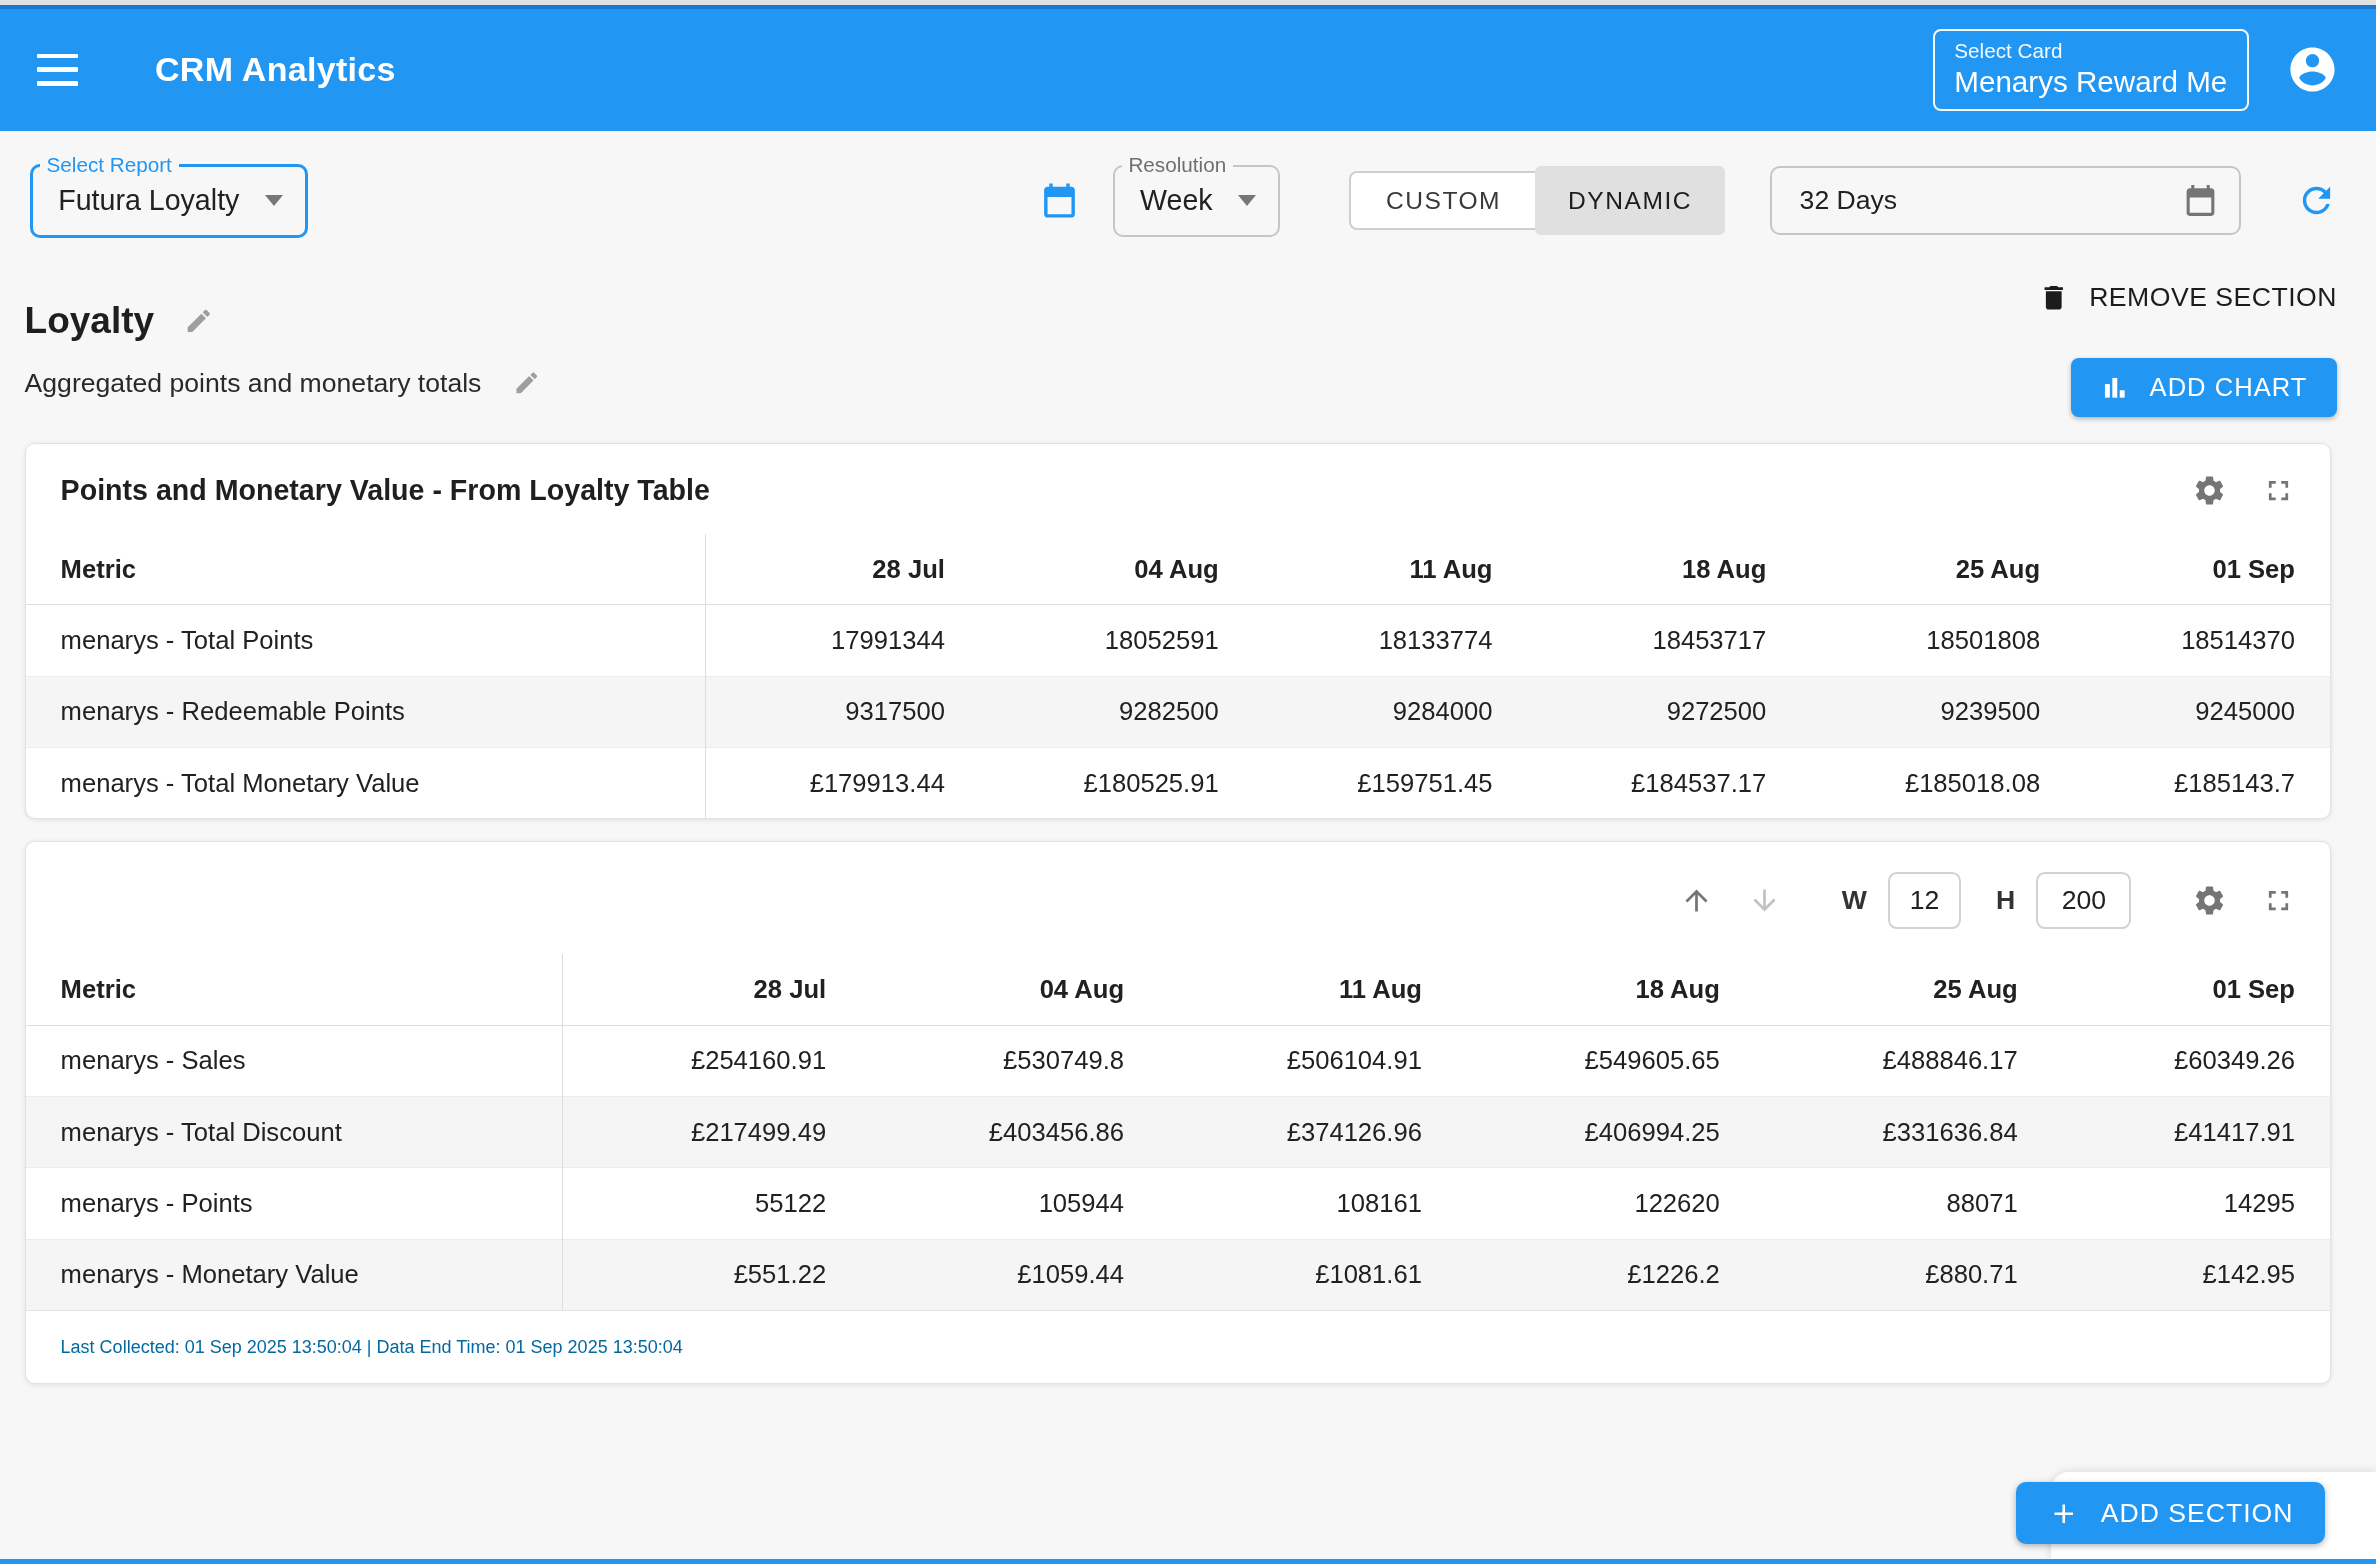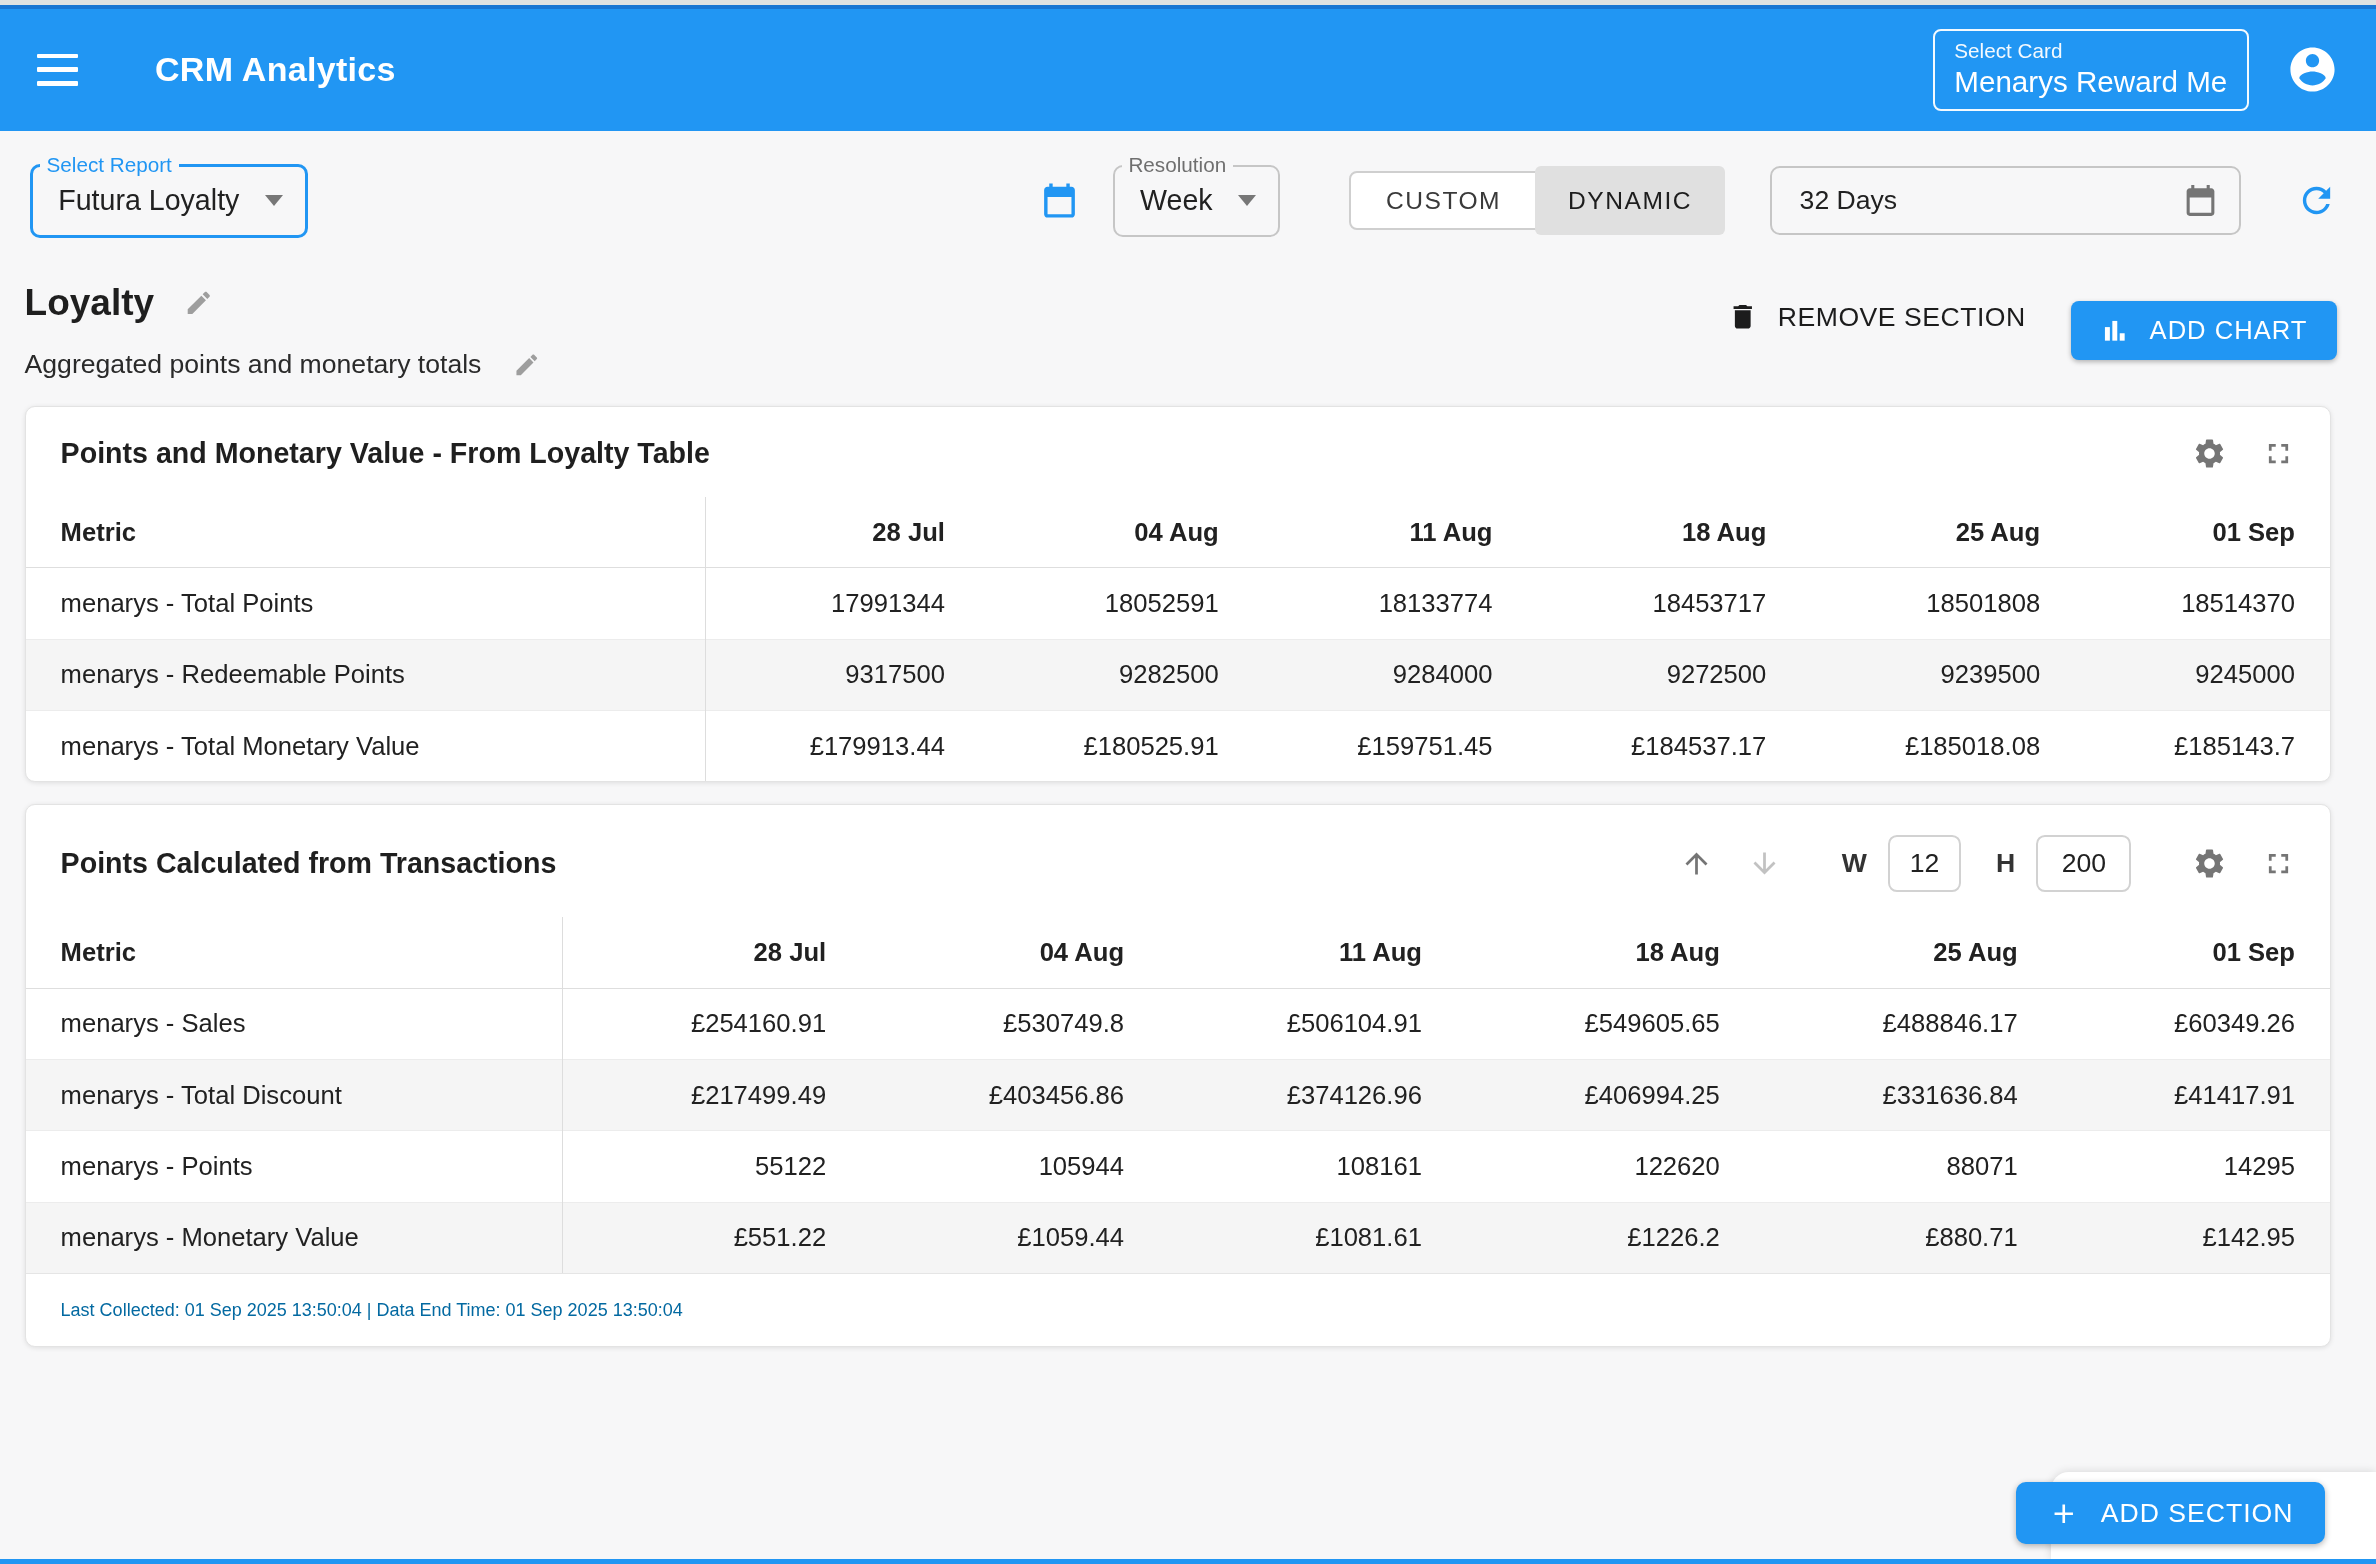--- a/index.html
+++ b/index.html
@@ -62,21 +62,21 @@
   .range-field input { border: none; outline: none; background: transparent; flex: 1; font-family: inherit; font-size: 26.6px; color: #212121; }
   .icon-plain-btn { background: none; border: none; cursor: pointer; display: flex; align-items: center; }
 
   
   .section-head { display: flex; align-items: center; padding: 21.7px 39px 25.6px 24.6px; }
   .section-titles { display: flex; flex-direction: column; gap: 25.6px; }
   .section-title-row { display: flex; align-items: center; gap: 29.6px; }
   .section-title { font-size: 37px; font-weight: 700; color: #1f1f1f; }
   .section-sub-row { display: flex; align-items: center; gap: 31.5px; }
   .section-subtitle { font-size: 26.6px; color: #2a2a2a; }
-  .section-actions { margin-left: auto; display: flex; align-items: flex-start; gap: 45px; }
+  .section-actions { margin-left: auto; display: flex; align-items: flex-end; gap: 45px; flex-direction: column; }
   .text-btn { display: flex; align-items: center; gap: 19.7px; background: none; border: none; cursor: pointer;
     font-family: inherit; font-size: 26.6px; font-weight: 500; letter-spacing: 0.5px; color: #1c1c1c; }
   .primary-btn {
     display: flex; align-items: center; gap: 19.7px; background: #2196f3; color: #fff; border: none; cursor: pointer;
     font-family: inherit; font-size: 25.6px; font-weight: 500; letter-spacing: 1px;
     height: 59px; padding: 0 29.6px; border-radius: 7.9px; box-shadow: 0 2px 4.9px rgba(0,0,0,.28);
   }
 
   
   .card {
@@ -301,21 +301,20 @@
         <td class="num">£184537.17</td>
         <td class="num">£185018.08</td>
         <td class="num">£185143.7</td>
       </tr>
     </tbody>
   </table>
 </section>
 
 <section class="card">
   <div class="card-head">
-    <span class="card-title">Points Calculated from Transactions</span>
     <div class="card-tools">
       <button class="icon-plain-btn">
         <span class="ic">
           <svg width="33" height="33" viewBox="0 0 24 24">
               <path fill="#757575" d="M4 12l1.41 1.41L11 7.83V20h2V7.83l5.58 5.59L20 12l-8-8-8 8z"></path>
             </svg>
         </span>
       </button>
       <button class="icon-plain-btn">
         <span class="ic">

